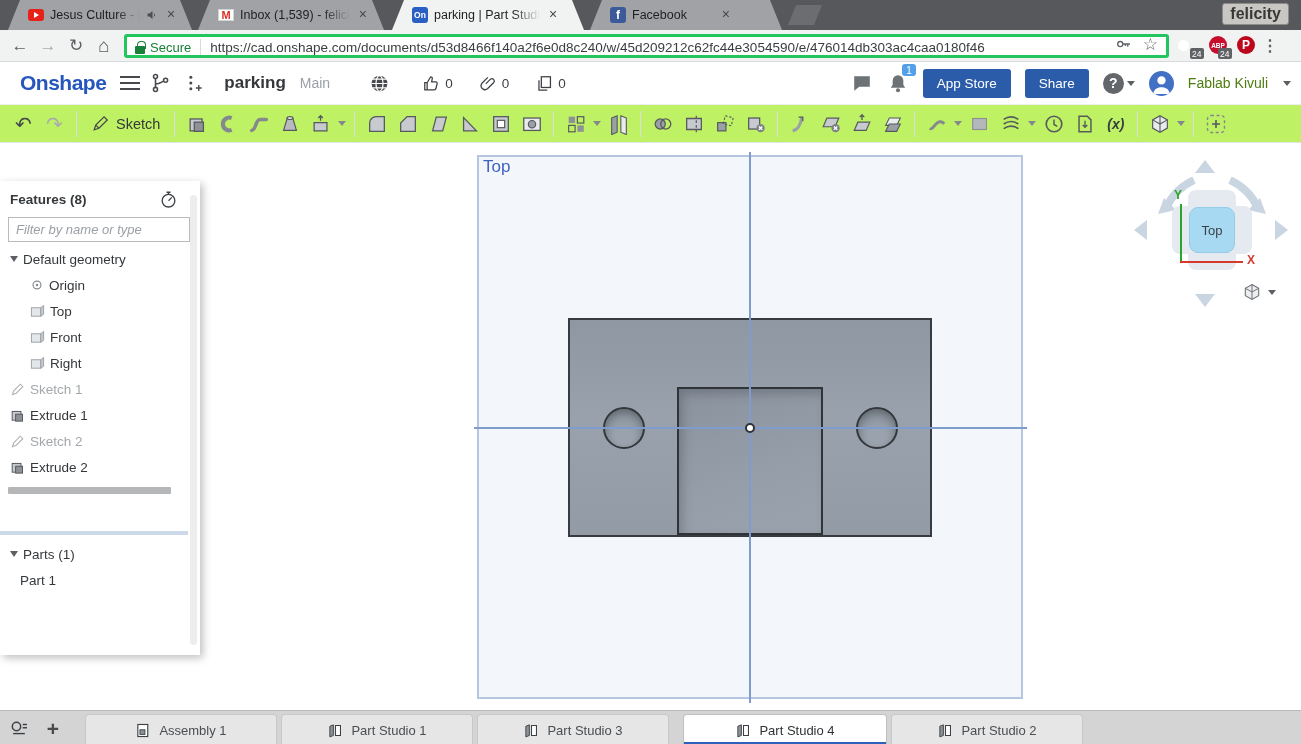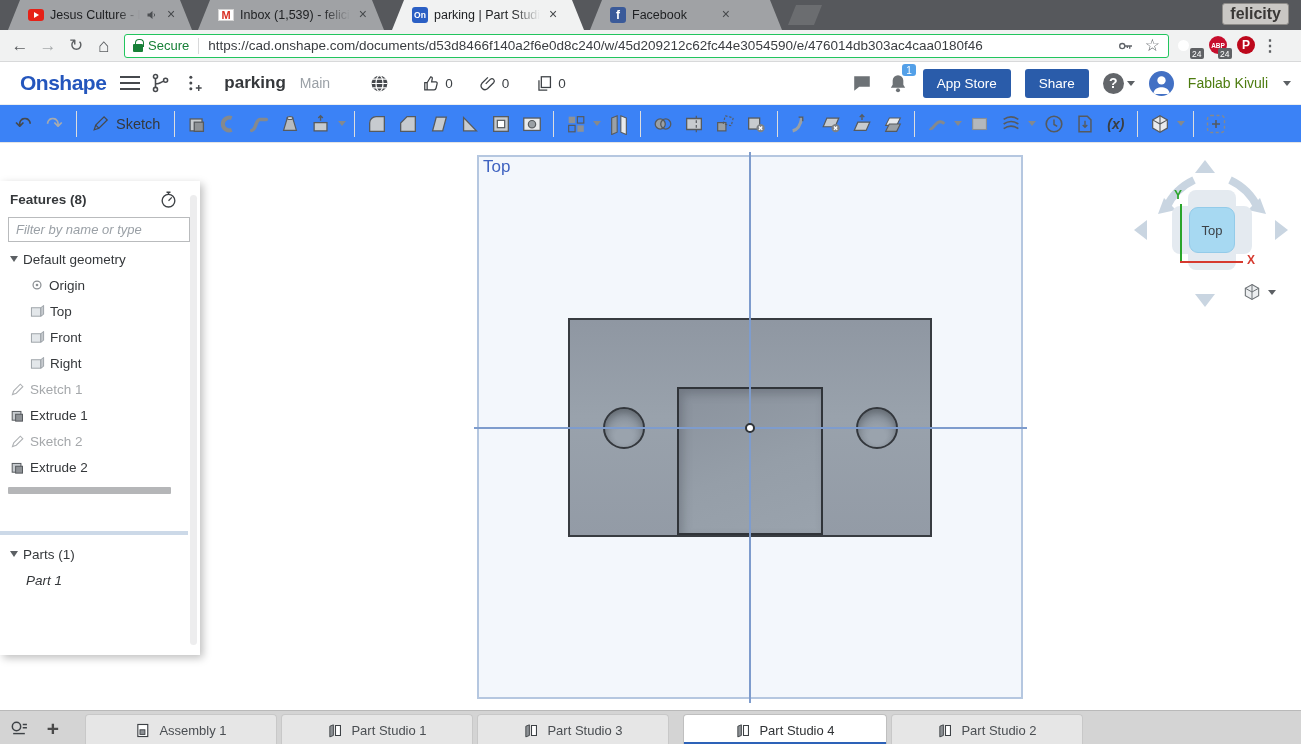--- a/index.html
+++ b/index.html
@@ -25,21 +25,21 @@
   .newtab { position:absolute; left:788px; top:5px; width:34px; height:20px; background:#6b6d70;
             clip-path:polygon(8px 0, 100% 0, calc(100% - 8px) 100%, 0 100%); }
   .winlabel { position:absolute; right:12px; top:3px; background:#c9c7c4; border:1px solid #8e8c89; border-radius:3px;
               padding:1px 7px; font-size:16px; color:#3a3836; font-weight:bold; }
 
   
   .navbar { position:absolute; left:0; top:30px; width:1301px; height:32px; background:#f1f2f2; border-bottom:1px solid #d8d9da; display:flex; align-items:center; }
   .navbtn { width:28px; height:28px; display:flex; align-items:center; justify-content:center; font-size:17px; color:#5c5f62; }
   .navbtn.dim { color:#a7aaac; }
   .g-back::before{content:"\2190";} .g-fwd::before{content:"\2192";} .g-reload::before{content:"\21BB";} .g-home::before{content:"\2302"; font-size:19px;}
-  .omnibox { margin-left:6px; width:1045px; height:24px; background:#fff; border:1px solid #22c55e; border-radius:3px; display:flex; align-items:center; padding:0 8px; }
+  .omnibox { margin-left:6px; width:1045px; height:24px; background:#fff; border:3px solid #22c55e; border-radius:3px; display:flex; align-items:flex-end; padding:0 8px; }
   .secure { display:flex; align-items:center; gap:5px; color:#188038; font-size:13px; }
   .lock { width:10px; height:13px; position:relative; }
   .lock::before { content:""; position:absolute; left:1.5px; top:0; width:7px; height:7px; border:1.6px solid #188038; border-radius:4px 4px 0 0; border-bottom:none; }
   .lock::after { content:""; position:absolute; left:0; top:5px; width:10px; height:8px; background:#188038; border-radius:1px; }
   .omnisep { width:1px; height:16px; background:#d8d9da; margin:0 9px; }
   .url { font-size:13.5px; color:#3a3d41; white-space:nowrap; overflow:hidden; flex:1; }
   .omniright { display:flex; align-items:center; gap:10px; margin-left:8px; }
   .star::before { content:"\2606"; font-size:17px; color:#5f6368; }
   .exts { display:flex; align-items:center; gap:9px; margin-left:12px; }
   .ext { position:relative; width:19px; height:19px; }
@@ -65,21 +65,21 @@
   .bellwrap { position:relative; }
   .bellbadge { position:absolute; right:-7px; top:-8px; background:#53a0e8; color:#fff; font-size:10px; border-radius:3px; padding:0.5px 4px; }
   .helpwrap { display:flex; align-items:center; gap:3px; }
   .helpcirc { width:21px; height:21px; border-radius:50%; background:#63666a; color:#fff; font-size:14px; font-weight:bold; display:flex; align-items:center; justify-content:center; }
   .helpcirc::before { content:"?"; }
   .caret { width:0; height:0; border-left:4px solid transparent; border-right:4px solid transparent; border-top:5px solid #5c6064; }
   .avatar { width:25px; height:25px; border-radius:50%; background:#4270c4; overflow:hidden; }
   .username { font-size:14px; color:#4d7c0f; display:flex; align-items:center; gap:15px; }
 
   
-  .cadbar { position:absolute; left:0; top:105px; width:1301px; height:38px; background:#3b82f6; border-bottom:1px solid #e3e4e5; display:flex; align-items:center; padding-left:8px; }
+  .cadbar { position:absolute; left:0; top:105px; width:1301px; height:38px; background:#bef264; border-bottom:1px solid #e3e4e5; display:flex; align-items:center; padding-left:8px; }
   .tl { width:31px; height:32px; display:flex; align-items:center; justify-content:center; flex:none; }
   .tdiv { width:1px; height:26px; background:#dcdddf; margin:0 6px; flex:none; }
   .chev { width:0; height:0; border-left:4px solid transparent; border-right:4px solid transparent; border-top:5px solid #85898d; margin:0 2px; flex:none; }
   .g-undo::before { content:"\21B6"; font-size:20px; color:#46494d; }
   .g-redo::before { content:"\21B7"; font-size:20px; color:#a8abae; }
   .sketchbtn { display:flex; align-items:center; gap:6px; padding:0 8px; height:32px; }
   .sketchbtn span.lbl { font-size:14.5px; color:#35383b; }
   .g-var::before { content:"(x)"; font-style:italic; font-weight:bold; font-size:14px; color:#3a3e42; }
 
   
@@ -599,21 +599,21 @@
         </svg>
       <span>Extrude 2</span>
     </div>
     <div class="rollback"></div>
     <div class="partsdiv"></div>
     <div class="partsblock">
       <div class="frow">
         <span class="tri-d"></span>
         <span>Parts (1)</span>
       </div>
-      <div class="frow" style="padding-left:26px;font-style:italic;">
+      <div class="frow" style="padding-left:20px;">
         <span>Part 1</span>
       </div>
     </div>
   </div>
 
   <div class="docbar">
     <span class="dbicon" style="left:8px;">
       <svg width="20" height="20" viewBox="0 0 24 24">
           <circle cx="9" cy="9" r="5" fill="none" stroke="#3d4145" stroke-width="1.8"></circle>
           <path d="M9 6.5v5M6.5 9h5" stroke="#3d4145" stroke-width="0"></path>

